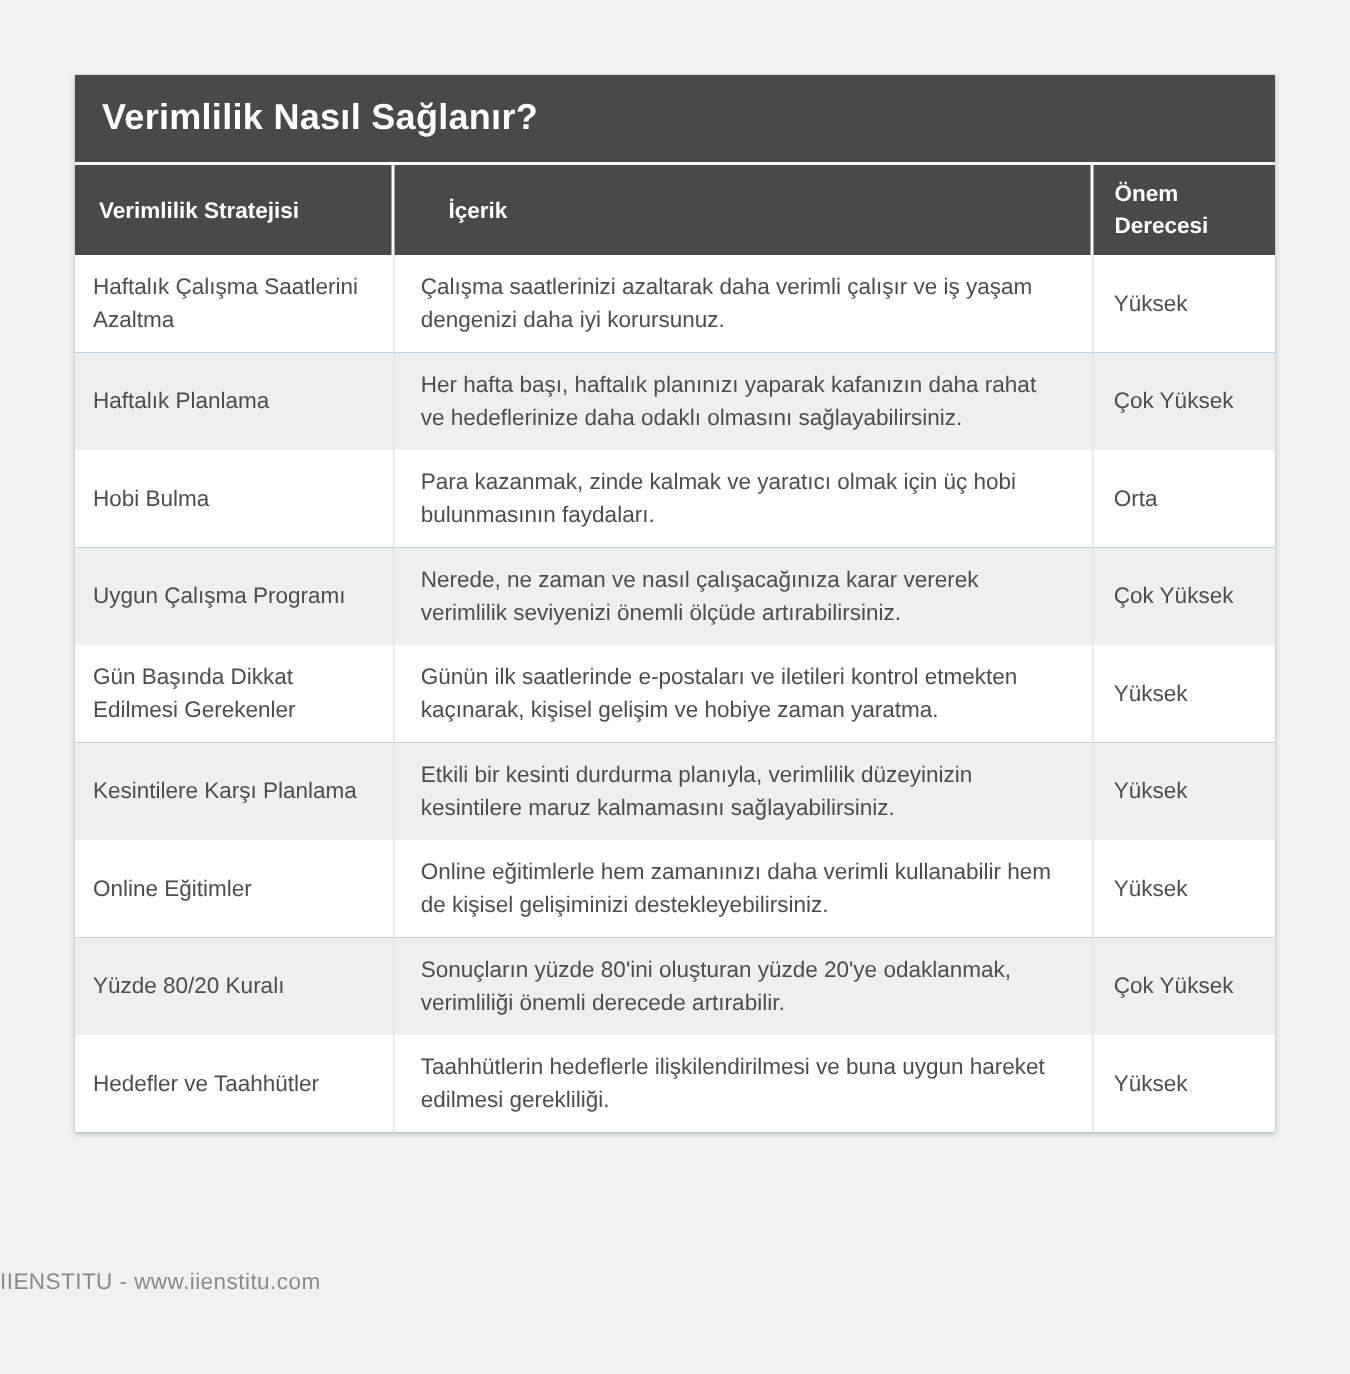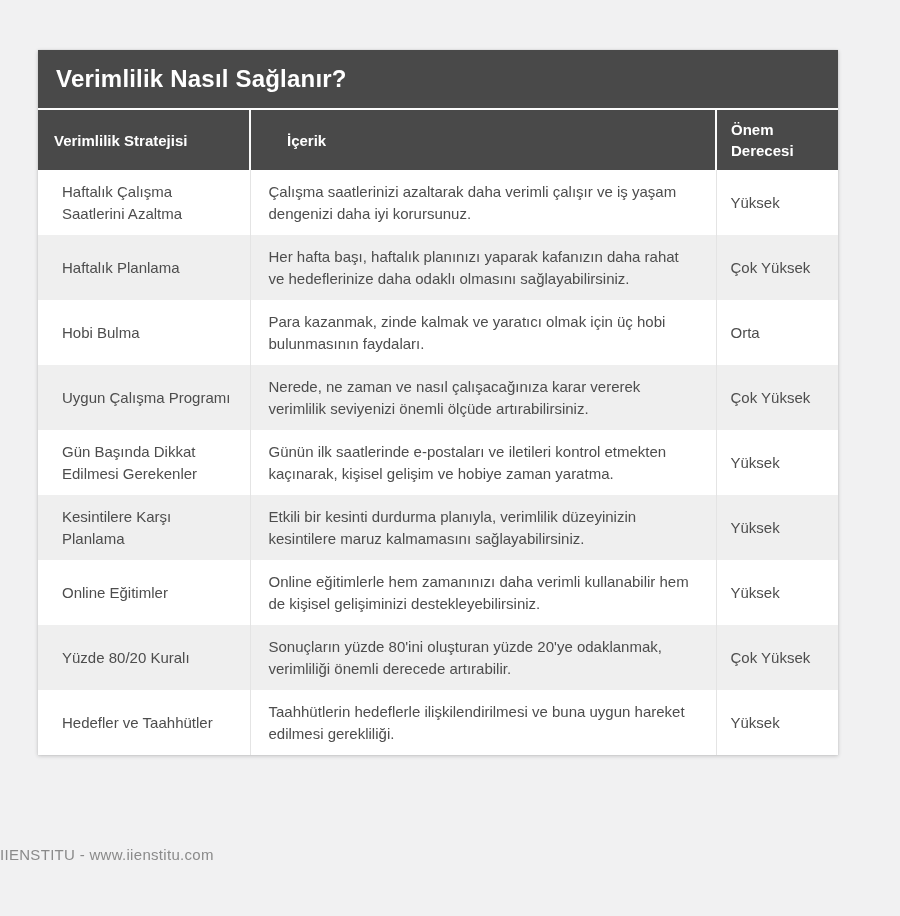--- a/index.html
+++ b/index.html
@@ -10,21 +10,21 @@
     font-family: "Liberation Sans", "DejaVu Sans", sans-serif;
     overflow: hidden;
   }
   .page {
     width: 900px;
     height: 916px;
     position: relative;
   }
   .card {
     position: absolute;
-    left: 38px;
+    left: 50px;
     top: 50px;
     width: 800px;
     background: #0369a1;
     box-shadow: 0 1px 4px rgba(0,0,0,0.20), 0 0 1px rgba(0,0,0,0.12);
   }
   .card-title {
     background: #494949;
     color: #ffffff;
     height: 60px;
     display: flex;
@@ -56,21 +56,21 @@
   }
   thead th + th { border-left: 2px solid #fbfbfb; }
   thead th.h-content { padding-left: 36px; margin-left: 47px; }
   thead th.h-importance { padding-left: 14px; }
   tbody td {
     font-size: 15px;
     color: #4d4d4d;
     line-height: 22px;
     vertical-align: middle;
     height: 65px;
-    padding: 10px 14px 10px 24px;
+    padding: 10px 14px 10px 12px;
     background: #ffffff;
   }
   tbody tr:nth-child(even) td { background: #efefef; }
   tbody td + td { border-left: 1px solid #e4e4e4; }
   tbody td.cell-content { padding: 10px 22px 10px 18px; }
   tbody td.cell-importance { padding: 10px 8px 10px 14px; }
   .footer {
     position: absolute;
     left: 0;
     top: 846px;

